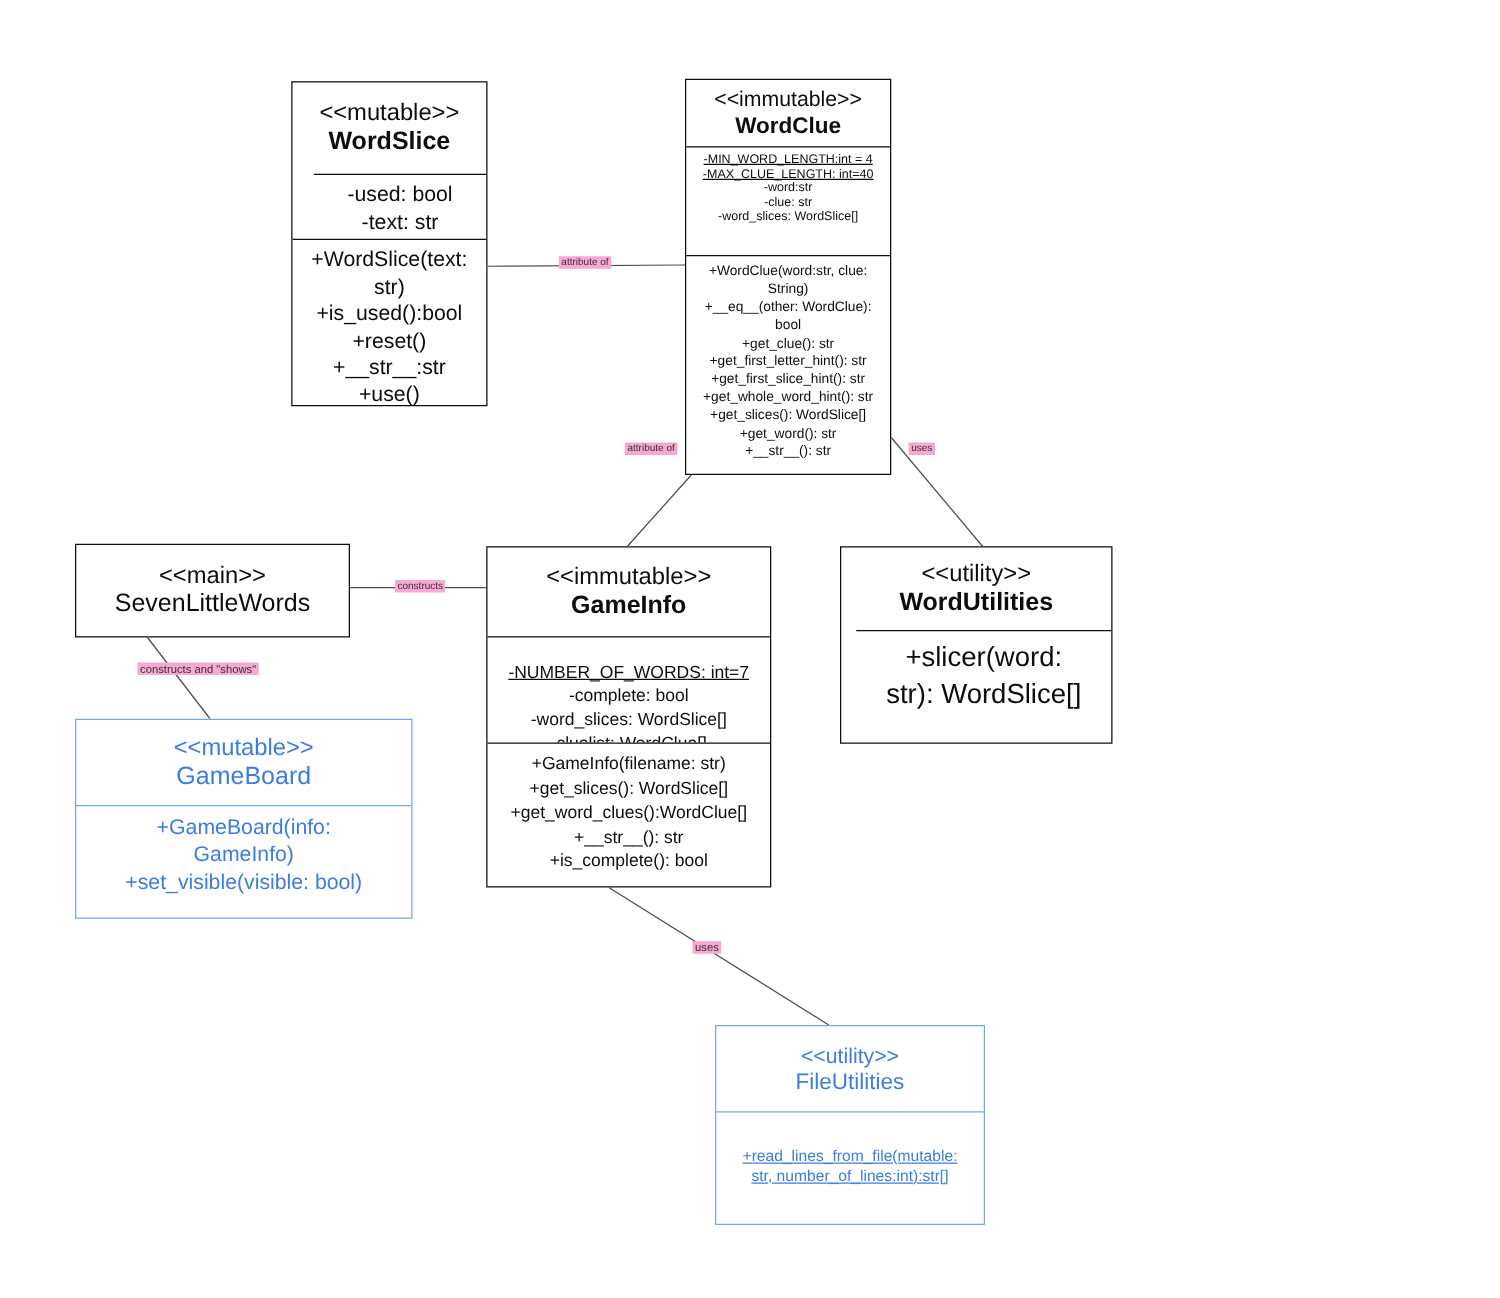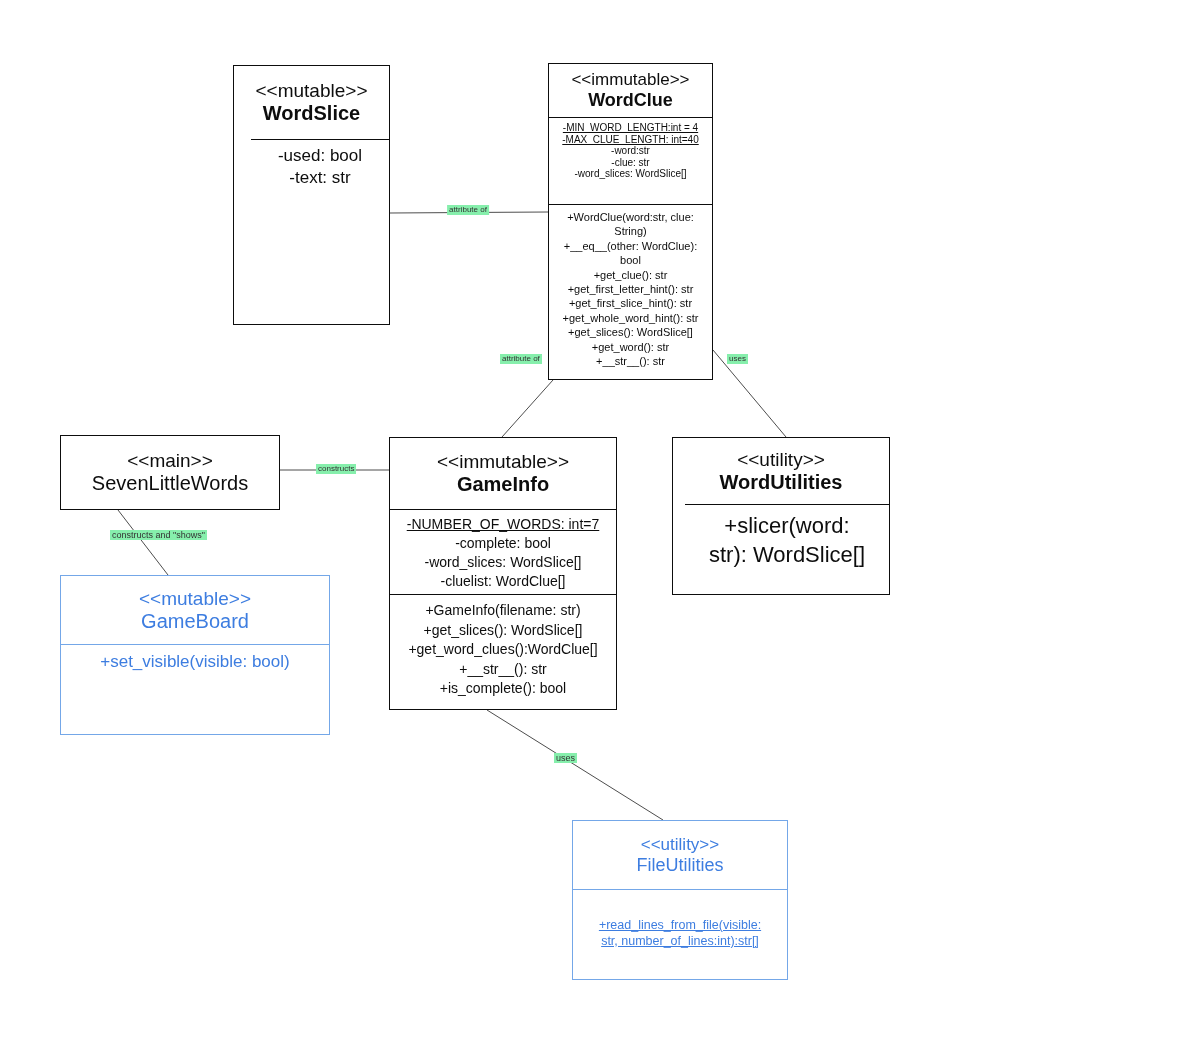--- a/index.html
+++ b/index.html
@@ -1,20 +1,20 @@
 <!DOCTYPE html>
 <html><head>
 <meta charset="utf-8">
 <style>
   html,body{margin:0;padding:0;background:#fff;}
   .canvas{position:relative;width:1200px;height:1038px;background:#ffffff;
           font-family:"Liberation Sans",sans-serif;overflow:hidden;}
   .edges{position:absolute;left:0;top:0;width:1200px;height:1038px;}
   .edges line{stroke:#4d4d4d;stroke-width:1;}
-  .elabel{position:absolute;font-size:9px;color:#333;background:#86efac;padding:0 2px;
+  .elabel{position:absolute;font-size:9px;color:#333;background:#f9a8d4;padding:0 2px;
           white-space:nowrap;line-height:10px;}
   .elabel.small{font-size:8px;}
   .elabel.ctr{transform:translateX(-50%);}
 
   .box{position:absolute;background:#fff;box-sizing:border-box;display:flex;flex-direction:column;}
   .bk{border:1.5px solid #0d0d0d;color:#0d0d0d;}
   .bl{border:1.5px solid #74a7e8;color:#3d7de0;}
   .hdr{display:flex;flex-direction:column;align-items:center;justify-content:center;
        flex:0 0 auto;box-sizing:border-box;text-align:center;}
   .stereo,.cname{white-space:nowrap;}
@@ -40,21 +40,21 @@
 
   #sevenlittlewords{left:60px;top:435px;width:220px;height:75px;}
   #sevenlittlewords .hdr{height:100%;}
   #sevenlittlewords .stereo{font-size:19px;}
   #sevenlittlewords .cname{font-size:20px;}
 
   #gameinfo{left:389px;top:437px;width:228px;height:273px;}
   #gameinfo .hdr{height:71px;}
   #gameinfo .stereo{font-size:19px;}
   #gameinfo .cname{font-size:20px;font-weight:700;}
-  #gameinfo .attrs{height:85px;font-size:14px;line-height:19px;padding:5px 7px;}
+  #gameinfo .attrs{height:85px;font-size:14px;line-height:19px;padding:18px 7px;}
   #gameinfo .meths{font-size:14px;line-height:19.5px;padding:6px 7px;}
 
   #wordutilities{left:672px;top:437px;width:218px;height:158px;}
   #wordutilities .hdr{height:66px;}
   #wordutilities .stereo{font-size:19px;}
   #wordutilities .cname{font-size:20px;font-weight:700;}
   #wordutilities .meths{font-size:22px;line-height:29px;padding:6px 8px;margin-left:12px;}
 
   #gameboard{left:60px;top:575px;width:270px;height:160px;}
   #gameboard .hdr{height:68px;}
@@ -90,20 +90,28 @@
   <div class="elabel" style="left:554px;top:753px;">uses</div>
 
   <div id="wordslice" class="box bk">
     <div class="hdr">
       <div class="stereo">&lt;&lt;mutable&gt;&gt;</div>
       <div class="cname">WordSlice</div>
     </div>
     <div class="sect attrs">
       <div class="ln">-used: bool</div>
       <div class="ln">-text: str</div>
+    </div>
+    <div class="sect meths fill">
+      <div class="ln">+WordSlice(text:
+str)</div>
+      <div class="ln">+is_used():bool</div>
+      <div class="ln">+reset()</div>
+      <div class="ln">+__str__:str</div>
+      <div class="ln">+use()</div>
     </div>
   </div>
 
   <div id="wordclue" class="box bk">
     <div class="hdr">
       <div class="stereo">&lt;&lt;immutable&gt;&gt;</div>
       <div class="cname">WordClue</div>
     </div>
     <div class="sect attrs">
       <div class="ln u">-MIN_WORD_LENGTH:int = 4</div>
@@ -164,28 +172,30 @@
 str): WordSlice[]</div>
     </div>
   </div>
 
   <div id="gameboard" class="box bl">
     <div class="hdr">
       <div class="stereo">&lt;&lt;mutable&gt;&gt;</div>
       <div class="cname">GameBoard</div>
     </div>
     <div class="sect meths fill">
+      <div class="ln">+GameBoard(info:
+GameInfo)</div>
       <div class="ln">+set_visible(visible: bool)</div>
     </div>
   </div>
 
   <div id="fileutilities" class="box bl">
     <div class="hdr">
       <div class="stereo">&lt;&lt;utility&gt;&gt;</div>
       <div class="cname">FileUtilities</div>
     </div>
     <div class="sect meths fill">
-      <div class="ln u">+read_lines_from_file(visible:
+      <div class="ln u">+read_lines_from_file(mutable:
 str, number_of_lines:int):str[]</div>
     </div>
   </div>
 
 </div>
 
 </body></html>

